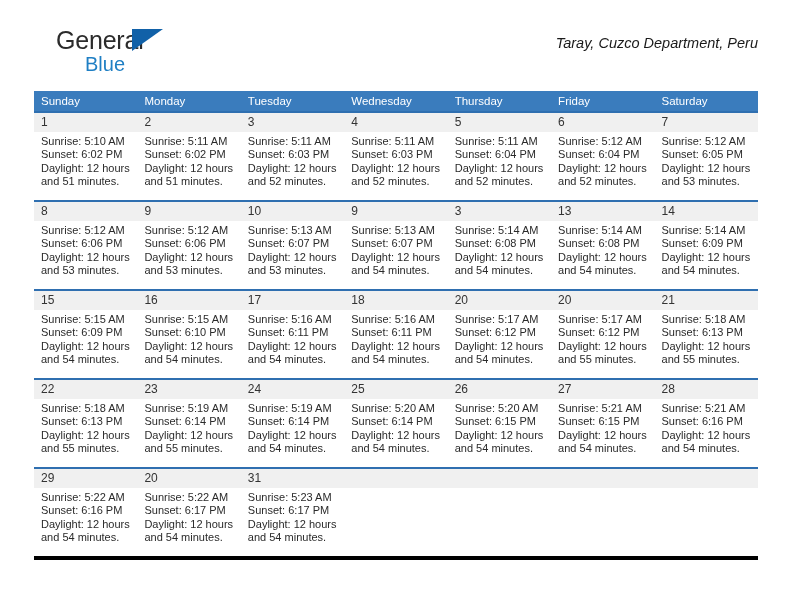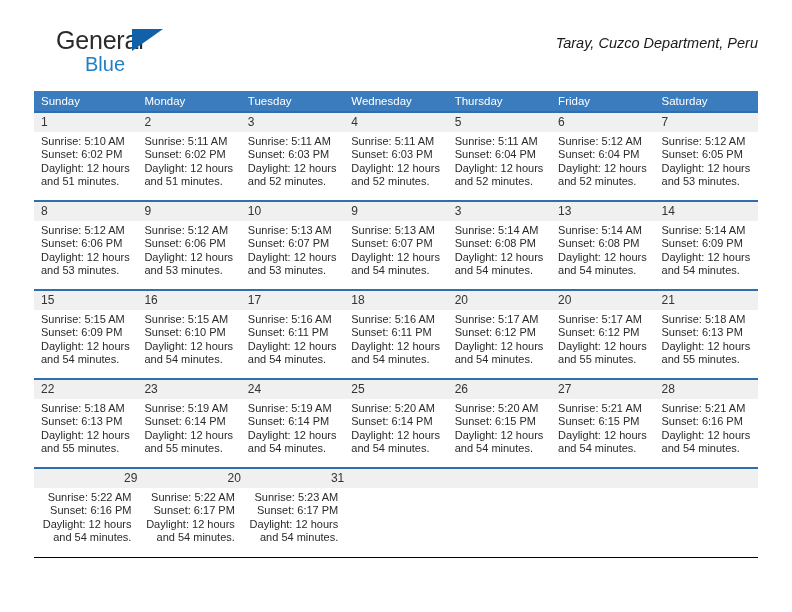--- a/index.html
+++ b/index.html
@@ -104,22 +104,21 @@
 
   tbody tr.week-row > td {
     border-top: 2px solid #2f6fb0;
     padding: 0;
     vertical-align: top;
     height: 89px;
     box-sizing: border-box;
     background: #ffffff;
   }
   tbody tr.week-row.last-row > td {
-    border-bottom: 1px solid #000000;
-    text-align: right;
+    border-bottom: 4px solid #000000;
   }
 
   .cell {
     height: 87px;
     box-sizing: border-box;
     position: relative;
   }
   .daynum-band {
     background: #f0f0f0;
     height: 19px;

